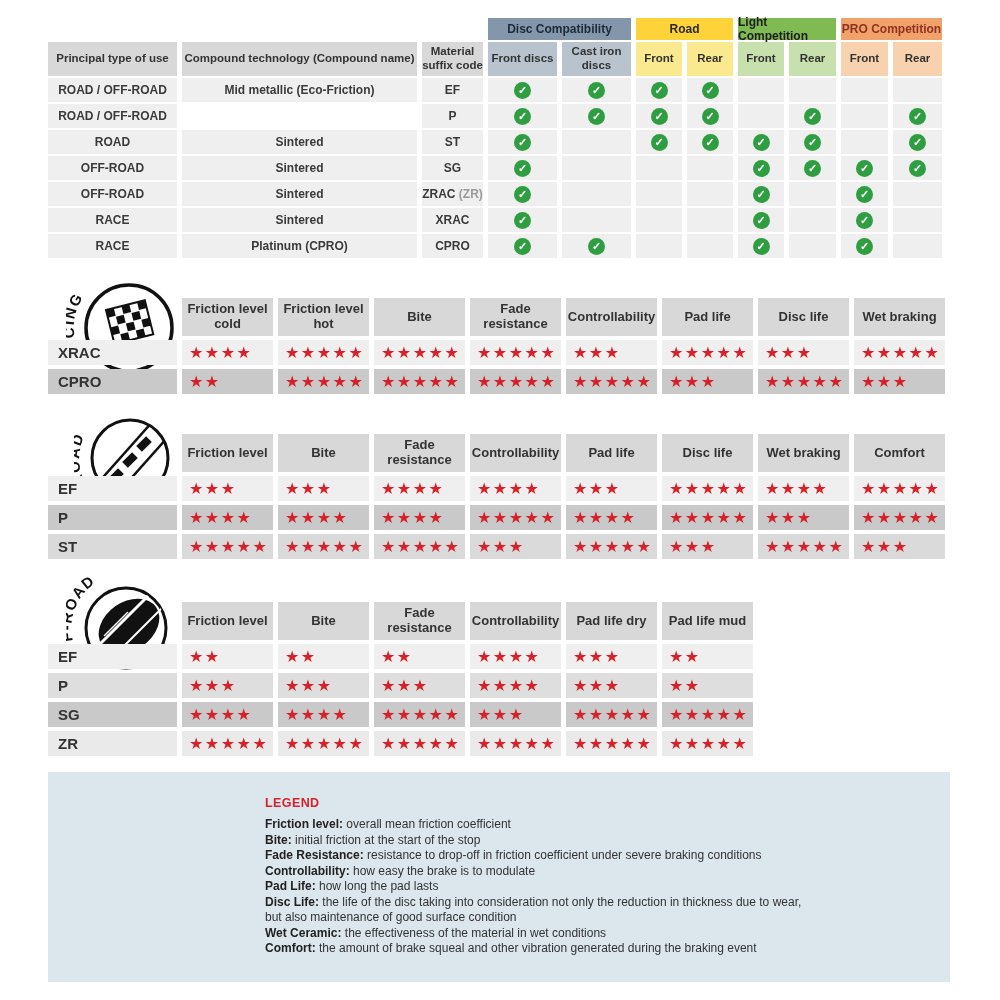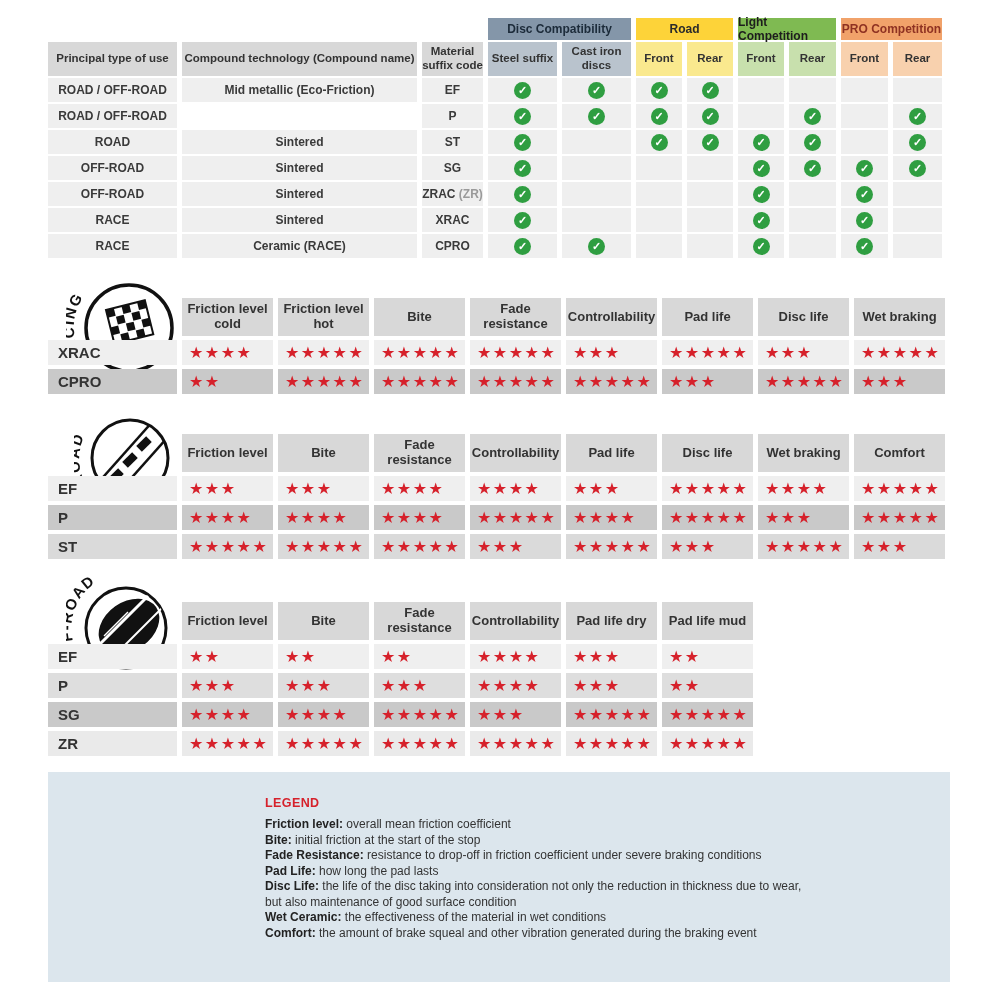--- a/index.html
+++ b/index.html
@@ -52,21 +52,21 @@
 <body>
 
 <div id="compat" class="grid">
     <div class="group-header" style="background: rgb(132, 150, 169); color: rgb(28, 43, 58); grid-area: 1 / 4 / auto / span 2;">Disc Compatibility</div>
     <div class="group-header" style="background: rgb(253, 211, 57); color: rgb(43, 43, 43); grid-area: 1 / 6 / auto / span 2;">Road</div>
     <div class="group-header" style="background: rgb(127, 186, 82); color: rgb(29, 29, 29); grid-area: 1 / 8 / auto / span 2;">Light Competition</div>
     <div class="group-header" style="background: rgb(241, 162, 106); color: rgb(143, 50, 34); grid-area: 1 / 10 / auto / span 2; text-align: right;">PRO Competition</div>
     <div class="col-header" style="grid-area: 2 / 2;">Compound technology (Compound name)</div>
     <div class="col-header" style="grid-area: 2 / 1;">Principal type of use</div>
     <div class="col-header" style="grid-area: 2 / 3;">Material suffix code</div>
-    <div class="col-header" style="grid-area: 2 / 4; background: rgb(185, 195, 205);">Steel suffix</div>
+    <div class="col-header" style="grid-area: 2 / 4; background: rgb(185, 195, 205);">Front discs</div>
     <div class="col-header" style="grid-area: 2 / 5; background: rgb(185, 195, 205);">Cast iron discs</div>
     <div class="col-header" style="grid-area: 2 / 6; background: rgb(250, 233, 142);">Front</div>
     <div class="col-header" style="grid-area: 2 / 7; background: rgb(250, 233, 142);">Rear</div>
     <div class="col-header" style="grid-area: 2 / 8; background: rgb(200, 224, 173);">Front</div>
     <div class="col-header" style="grid-area: 2 / 9; background: rgb(200, 224, 173);">Rear</div>
     <div class="col-header" style="grid-area: 2 / 10; background: rgb(248, 209, 174);">Front</div>
     <div class="col-header" style="grid-area: 2 / 11; background: rgb(248, 209, 174);">Rear</div>
     <div class="data-cell" style="grid-area: 3 / 1;">ROAD / OFF-ROAD</div>
     <div class="data-cell" style="grid-area: 3 / 2; text-align: right;">Mid metallic (Eco-Friction)</div>
     <div class="data-cell" style="grid-area: 3 / 3;">EF</div>
@@ -180,21 +180,21 @@
     <div class="data-cell" style="grid-area: 8 / 7;"></div>
     <div class="data-cell" style="grid-area: 8 / 8;">
       <span class="check">✓</span>
     </div>
     <div class="data-cell" style="grid-area: 8 / 9;"></div>
     <div class="data-cell" style="grid-area: 8 / 10;">
       <span class="check">✓</span>
     </div>
     <div class="data-cell" style="grid-area: 8 / 11;"></div>
     <div class="data-cell" style="grid-area: 9 / 1;">RACE</div>
-    <div class="data-cell" style="grid-area: 9 / 2;">Ceramic (RACE)</div>
+    <div class="data-cell" style="grid-area: 9 / 2;">Platinum (CPRO)</div>
     <div class="data-cell" style="grid-area: 9 / 3;">CPRO</div>
     <div class="data-cell" style="grid-area: 9 / 4;">
       <span class="check">✓</span>
     </div>
     <div class="data-cell" style="grid-area: 9 / 5;">
       <span class="check">✓</span>
     </div>
     <div class="data-cell" style="grid-area: 9 / 6;"></div>
     <div class="data-cell" style="grid-area: 9 / 7;"></div>
     <div class="data-cell" style="grid-area: 9 / 8;">
@@ -493,19 +493,20 @@
       <span class="stars">★★★★★</span>
     </div>
   </div>
 
 <div id="legend-box">
   <p class="legend-title">LEGEND</p>
   <div id="legend-items">
       <p class="legend-item"><b>Friction level:</b> overall mean friction coefficient</p>
       <p class="legend-item"><b>Bite:</b> initial friction at the start of the stop</p>
       <p class="legend-item"><b>Fade Resistance:</b> resistance to drop-off in friction coefficient under severe braking conditions</p>
+      <p class="legend-item"><b>Controllability:</b> how easy the brake is to modulate</p>
       <p class="legend-item"><b>Pad Life:</b> how long the pad lasts</p>
       <p class="legend-item"><b>Disc Life:</b> the life of the disc taking into consideration not only the reduction in thickness due to wear,</p>
       <p class="legend-item">but also maintenance of good surface condition</p>
       <p class="legend-item"><b>Wet Ceramic:</b> the effectiveness of the material in wet conditions</p>
       <p class="legend-item"><b>Comfort:</b> the amount of brake squeal and other vibration generated during the braking event</p>
     </div>
 </div>
 
 </body></html>

